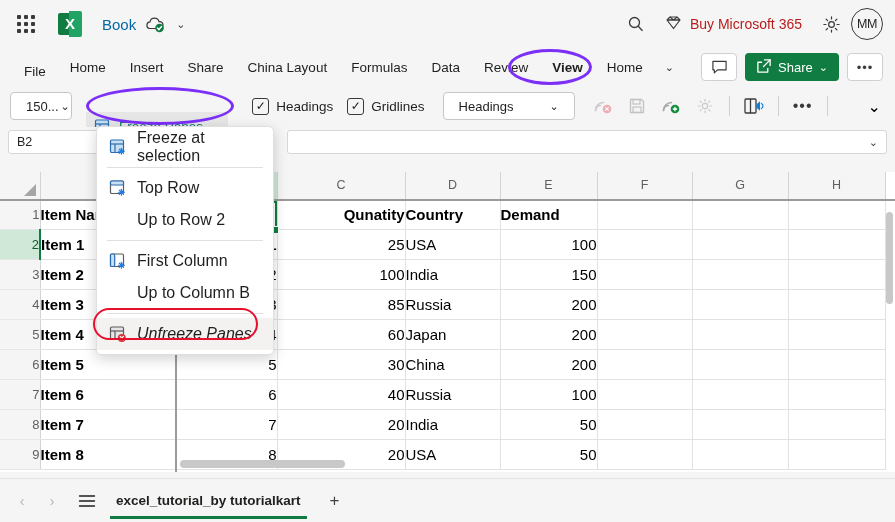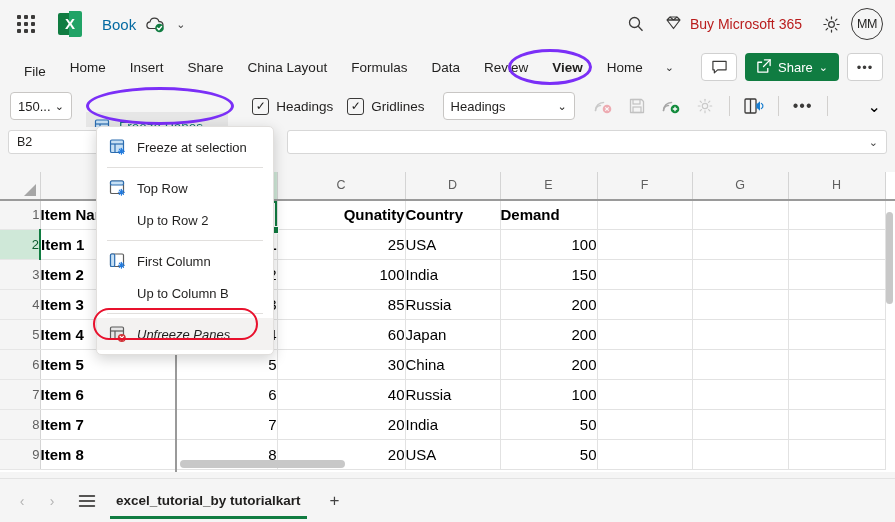--- a/index.html
+++ b/index.html
@@ -60,21 +60,21 @@
   }
 
   
   .toolbar {
     position:absolute; left:0; top:86px; width:895px; height:40px;
     background:#f5f5f5; display:flex; align-items:center; gap:6px; padding-left:10px;
   }
   .combo {
     height:28px; border:1px solid #c8c6c4; background:#fff; border-radius:4px;
     display:flex; align-items:center; justify-content:space-between;
-    font-size:13px; color:#201f1e; padding:0 7px; gap:2px;
+    font-size:13px; color:#201f1e; padding:0 15px; gap:2px;
   }
   .freeze-btn {
     position:relative; height:30px; background:#e6e6e6; border-radius:0;
     display:flex; align-items:center; gap:7px; padding:0 9px 0 8px;
     font-size:13.5px; color:#0f766e;margin-top:41px;
   }
   .chkbox {
     width:17px; height:17px; border:1.4px solid #3b3a39; border-radius:3px;
     display:flex; align-items:center; justify-content:center;
     font-size:12px; color:#201f1e;
@@ -135,21 +135,21 @@
   .hscroll { position:absolute; left:180px; bottom:4px; width:165px; height:8px; background:#c8c8c8; border-radius:4px; z-index:4;}
 
   
   .fp-menu {
     position:absolute; left:96px; top:126px; width:178px;
     background:#fff; border:1px solid #e1dfdd; border-radius:5px;
     box-shadow:0 4px 14px rgba(0,0,0,0.18); z-index:50; padding:4px 0 4px 0;
   }
   .fp-item {
     height:32px; display:flex; align-items:center; gap:10px; padding:0 10px 0 12px;
-    font-size:13px; color:#201f1e; position:relative;
+    font-size:16px; color:#201f1e; position:relative;
   }
   .fp-item.sub { padding-left:40px; }
   .fp-item.hot { background:#f3f2f1;font-style:italic; }
   .fp-sep { height:1px; background:#e1dfdd; margin:4px 10px; }
   .fp-icon { width:18px; height:18px; position:relative; flex:none;}
 
   .red-oval {
     position:absolute; border:2.6px solid #e8112d; border-radius:26px;
     pointer-events:none; z-index:60;
   }

